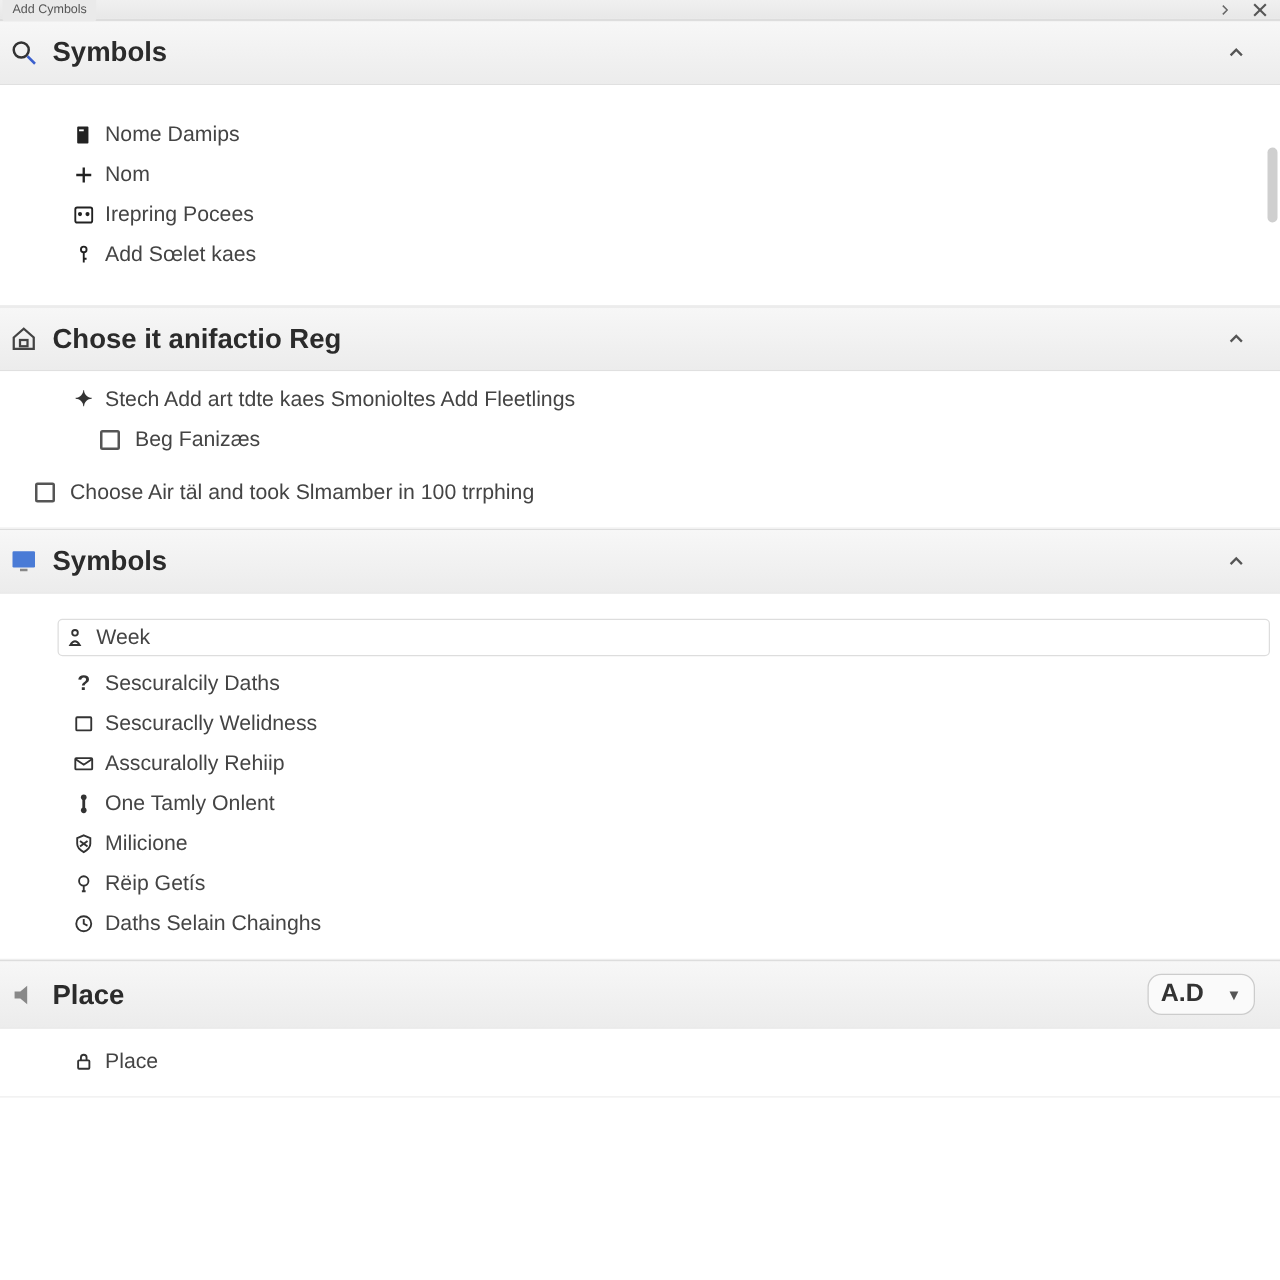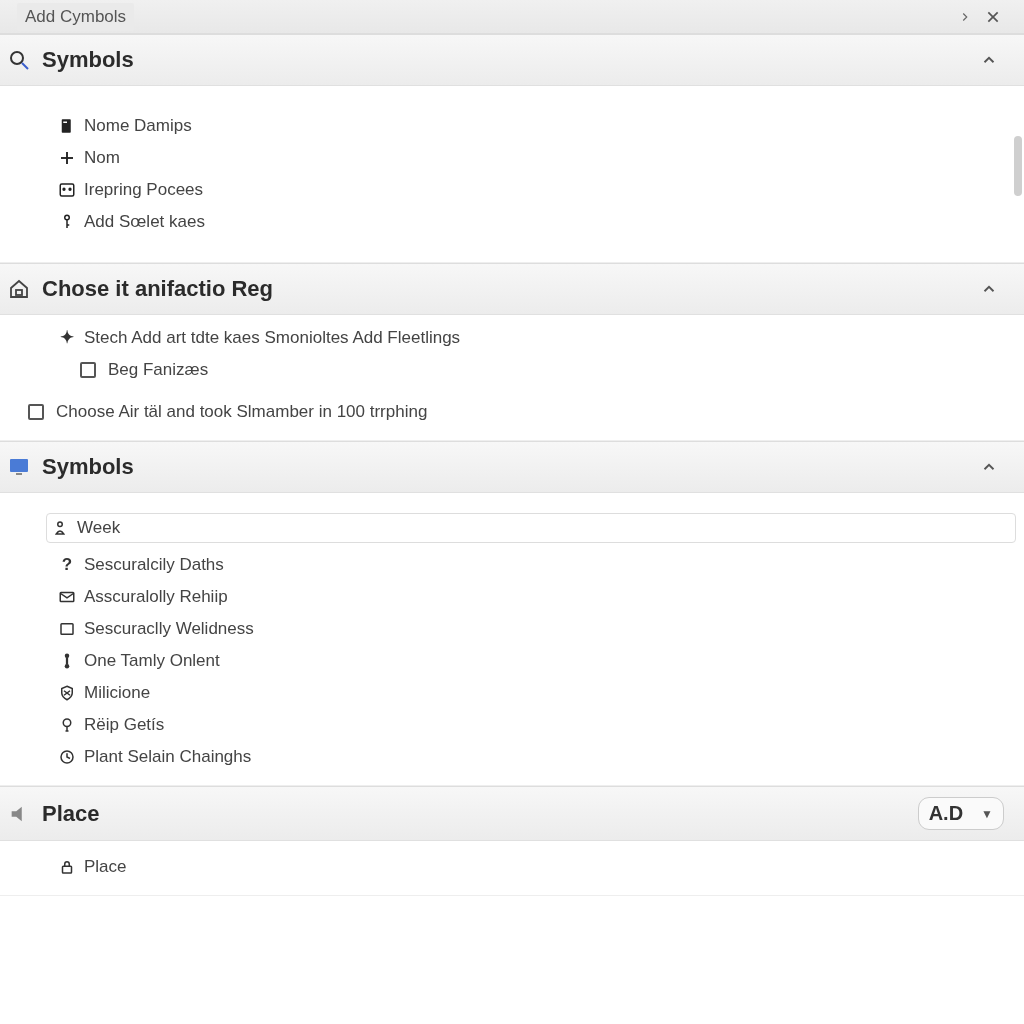--- a/index.html
+++ b/index.html
@@ -5,27 +5,27 @@
   * { box-sizing: border-box; }
   html, body {
     margin: 0; padding: 0;
     width: 1024px; height: 1024px;
     font-family: "Segoe UI", Arial, sans-serif;
     background: #ffffff;
     color: #333;
     overflow: hidden;
   }
   .titlebar {
-    height: 34px;
+    height: 16px;
     background: linear-gradient(#f0f0f0,#e8e8e8);
     border-bottom: 1px solid #ddd;
     display: flex;
     align-items: center;
-    padding: 0 17px;
-    font-size: 17px;
+    padding: 0 2px;
+    font-size: 10px;
     color: #555;
   }
   .titlebar .title { flex: 0 0 auto; background:#eaeaea; padding:4px 8px; border-radius:2px; }
   .titlebar .spacer { flex: 1; }
   .titlebar .winbtn {
     width: 28px; height: 28px;
     display: flex; align-items: center; justify-content: center;
     color: #555; font-size: 16px;
     border-radius: 3px;
   }
@@ -220,33 +220,33 @@
       </span>
       <span class="label">Week</span>
     </div>
     <div class="item">
       <span class="iicon" style="font-weight:bold;">?</span>
       <span class="label">Sescuralcily Daths</span>
     </div>
     <div class="item">
       <span class="iicon">
         <svg width="18" height="18" viewBox="0 0 24 24" fill="none" stroke="#333" stroke-width="2">
+            <rect x="4" y="5" width="16" height="14" rx="1"></rect>
+          </svg>
+      </span>
+      <span class="label">Sescuraclly Welidness</span>
+    </div>
+    <div class="item">
+      <span class="iicon">
+        <svg width="18" height="18" viewBox="0 0 24 24" fill="none" stroke="#333" stroke-width="2">
             <rect x="3" y="6" width="18" height="12" rx="1"></rect>
             <polyline points="3 7 12 13 21 7"></polyline>
           </svg>
       </span>
       <span class="label">Asscuralolly Rehiip</span>
-    </div>
-    <div class="item">
-      <span class="iicon">
-        <svg width="18" height="18" viewBox="0 0 24 24" fill="none" stroke="#333" stroke-width="2">
-            <rect x="4" y="5" width="16" height="14" rx="1"></rect>
-          </svg>
-      </span>
-      <span class="label">Sescuraclly Welidness</span>
     </div>
     <div class="item">
       <span class="iicon">
         <svg width="18" height="18" viewBox="0 0 24 24" fill="#333">
             <circle cx="12" cy="5" r="3"></circle>
             <rect x="10.5" y="7" width="3" height="10"></rect>
             <circle cx="12" cy="19" r="3"></circle>
           </svg>
       </span>
       <span class="label">One Tamly Onlent</span>
@@ -271,21 +271,21 @@
       </span>
       <span class="label">Rëip Getís</span>
     </div>
     <div class="item">
       <span class="iicon">
         <svg width="18" height="18" viewBox="0 0 24 24" fill="none" stroke="#333" stroke-width="2">
             <circle cx="12" cy="12" r="8"></circle>
             <polyline points="12 7 12 12 16 14"></polyline>
           </svg>
       </span>
-      <span class="label">Plant Selain Chainghs</span>
+      <span class="label">Daths Selain Chainghs</span>
     </div>
   </div>
 
   <div class="section-header">
     <span class="hicon">
       <svg width="22" height="22" viewBox="0 0 24 24" fill="#888">
           <polygon points="4 9 9 9 15 4 15 20 9 15 4 15"></polygon>
         </svg>
     </span>
     <span>Place</span>

